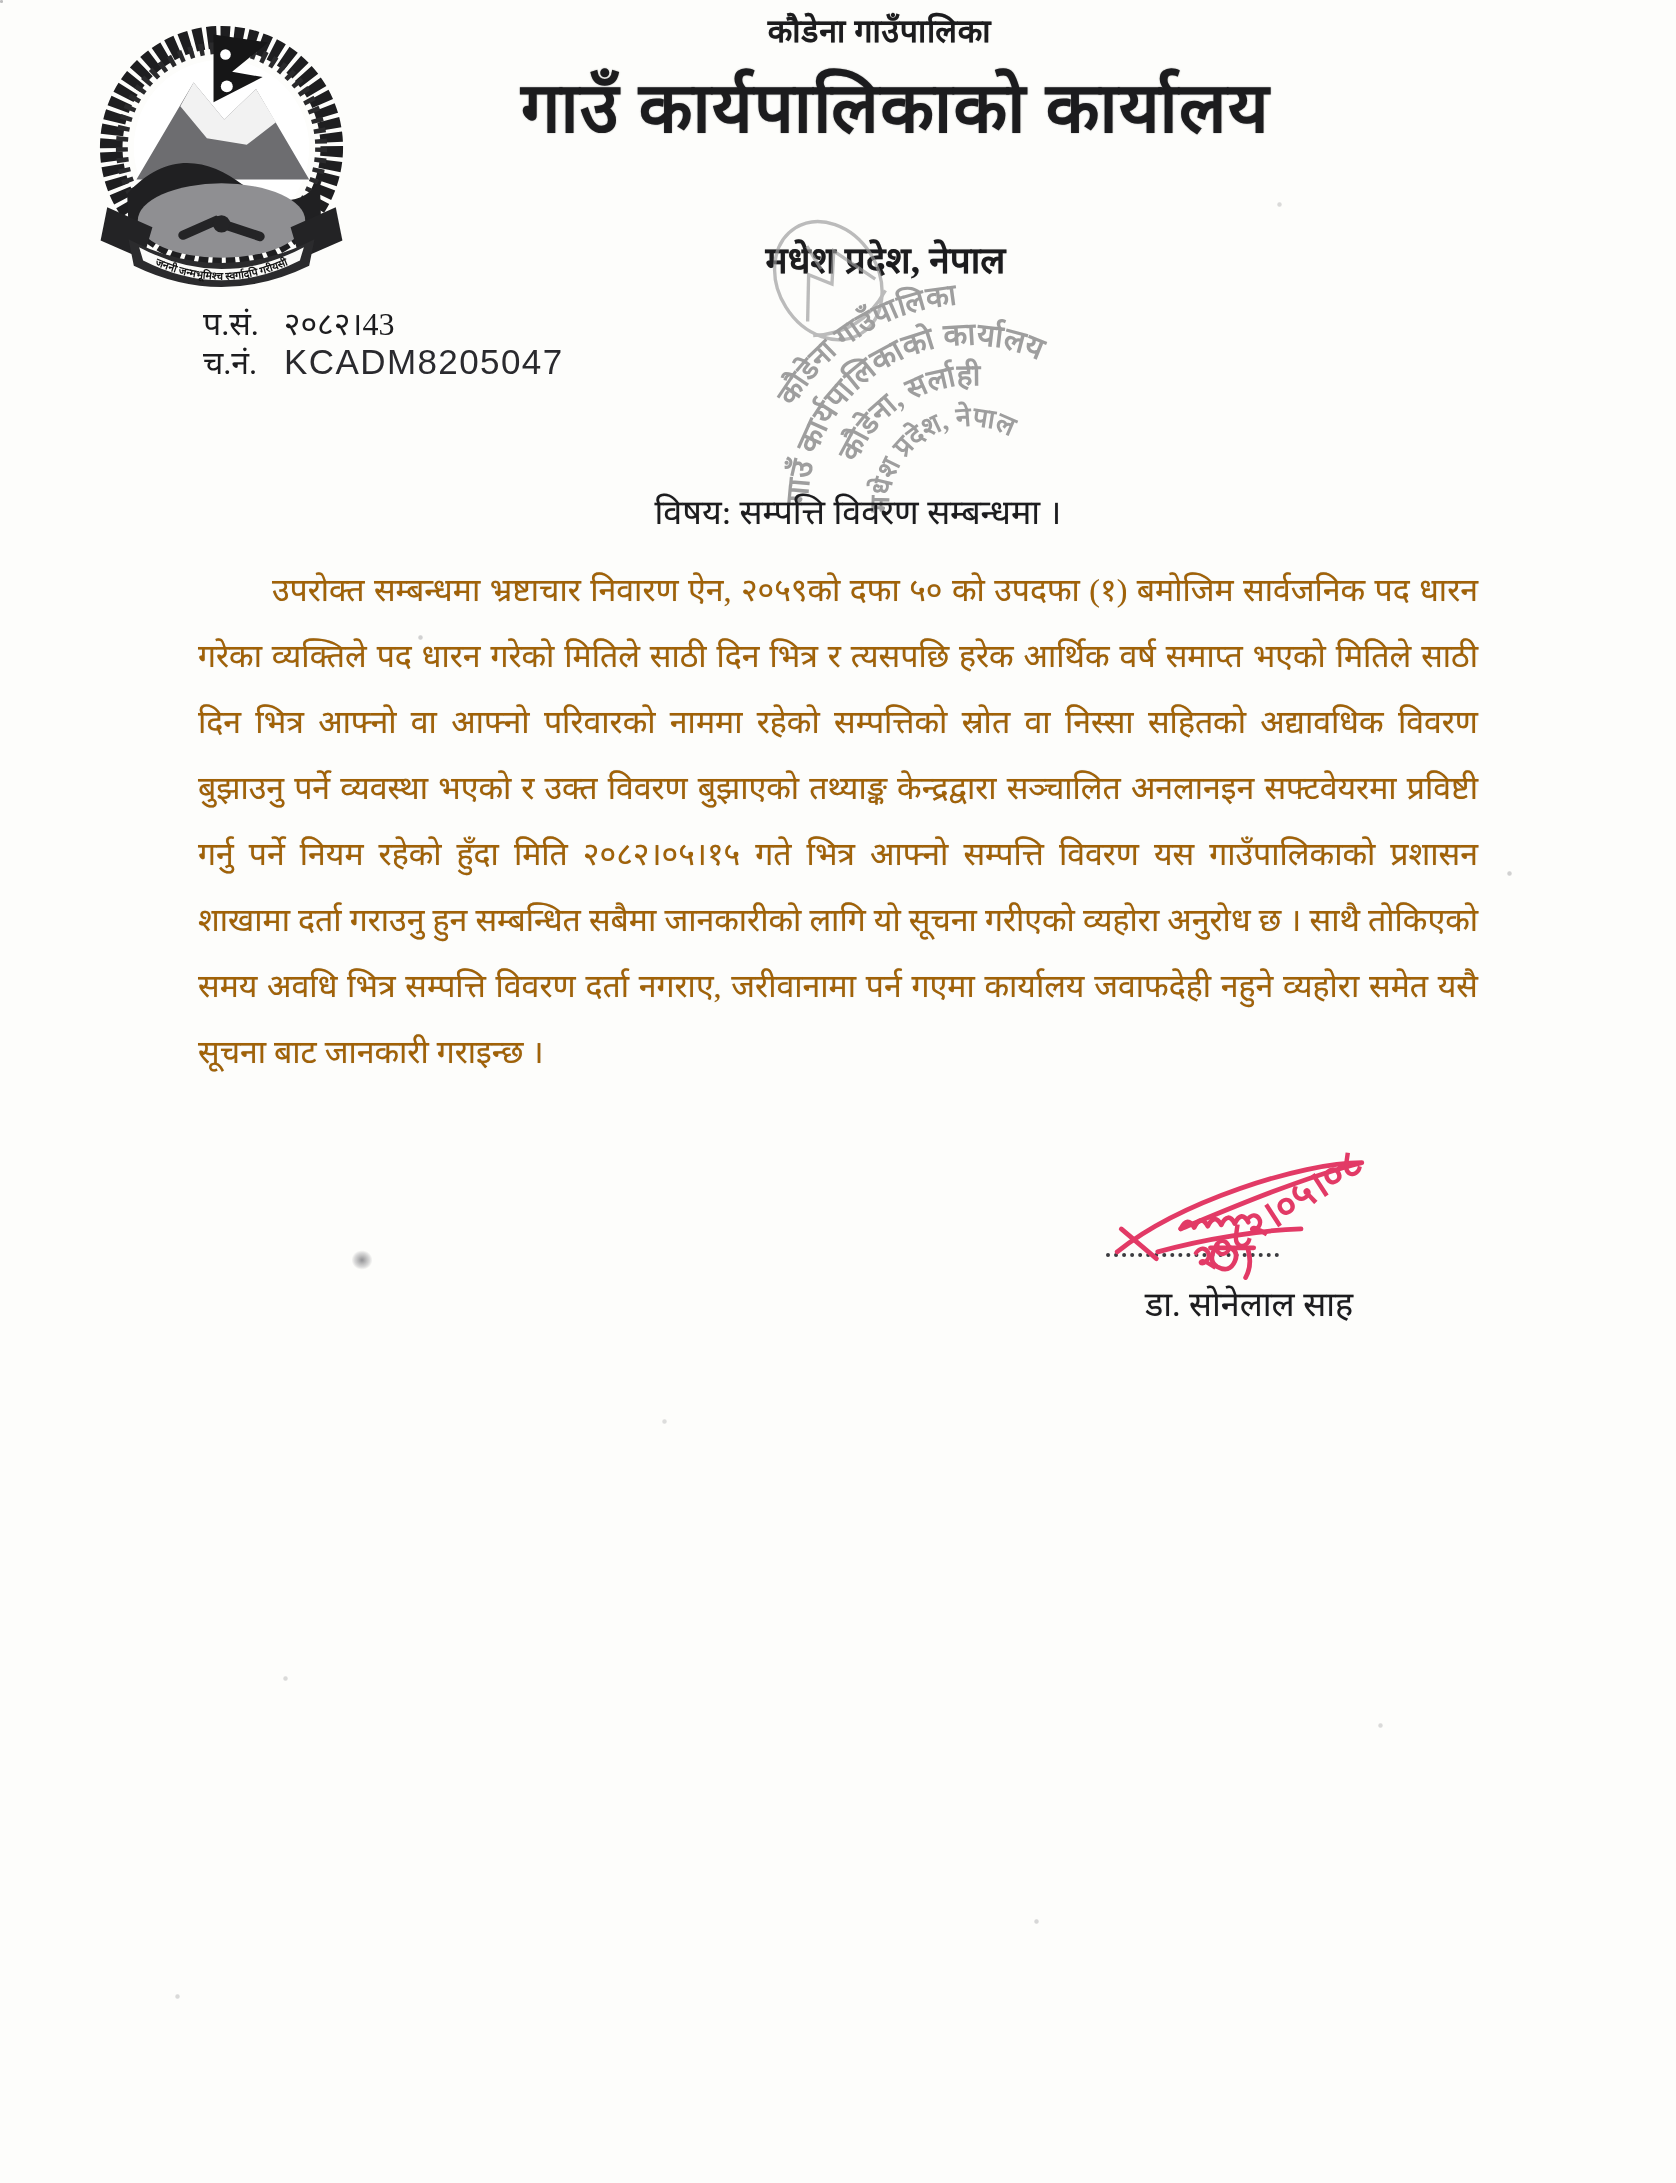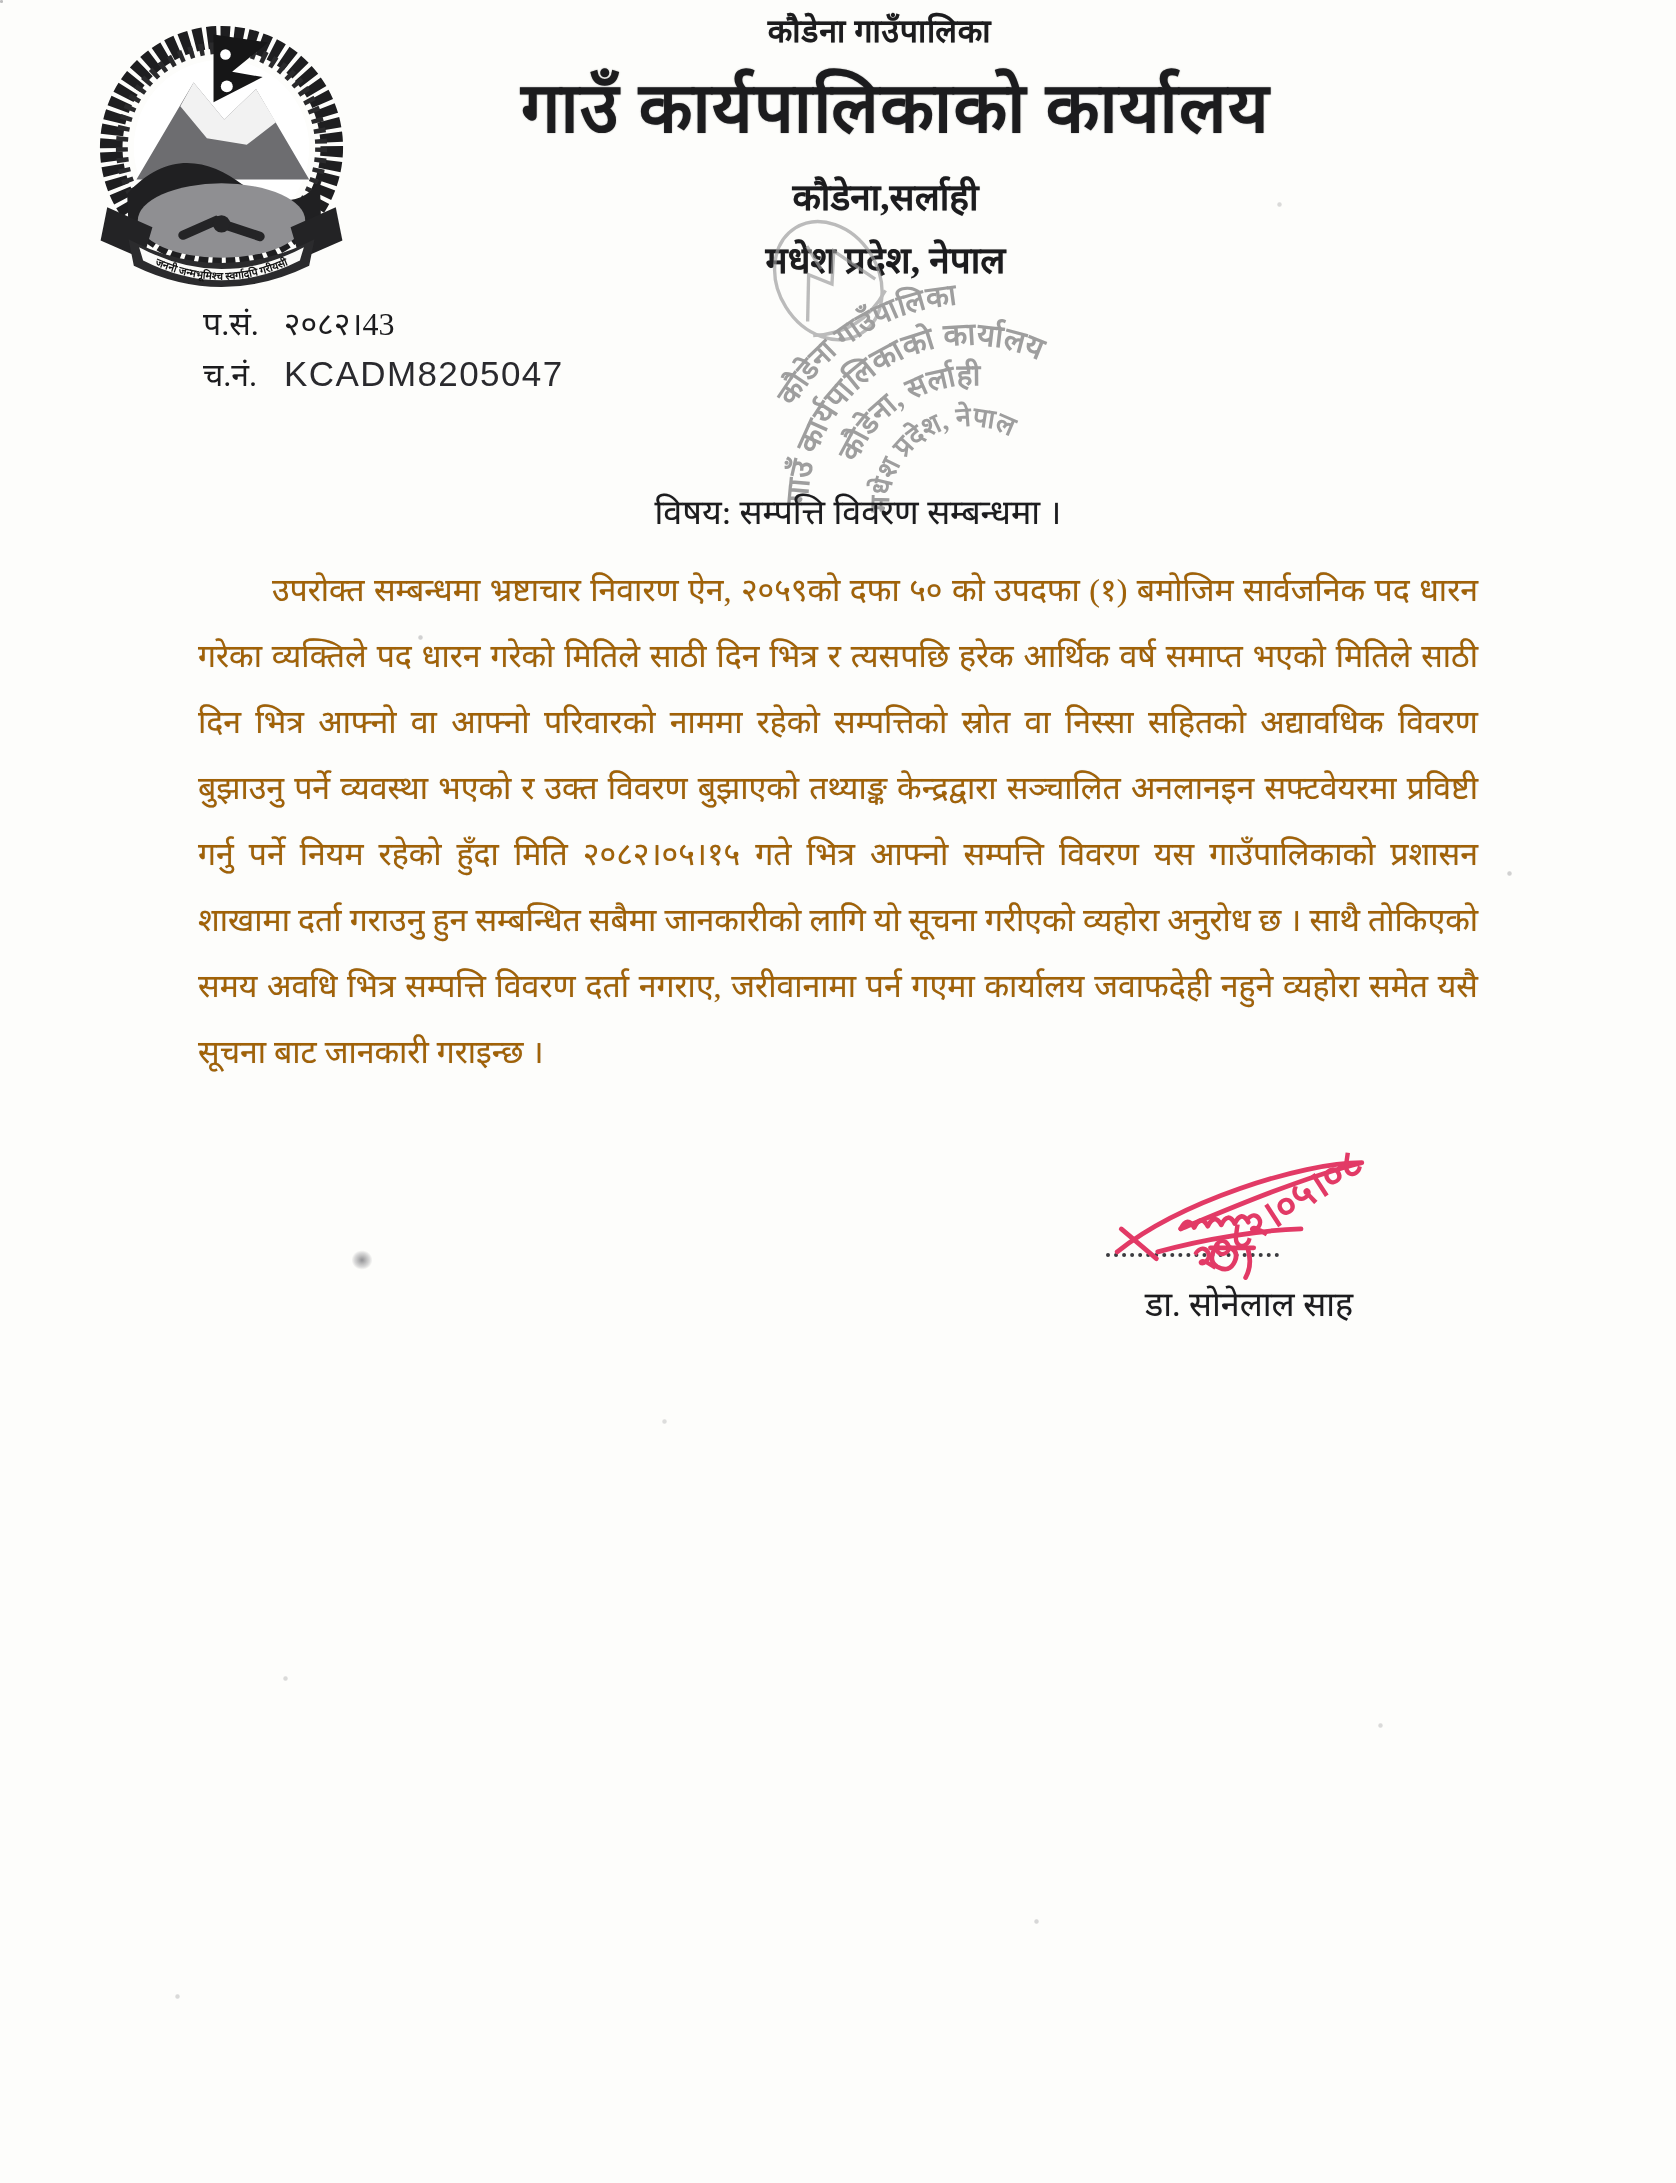--- a/index.html
+++ b/index.html
@@ -20,21 +20,21 @@
   .addr1 { left:412px; top:170px; width:947px; text-align:center;
     font-size:37px; font-weight:700; text-shadow:0 0 0.7px rgba(0,0,0,.4); }
   .addr2 { left:412px; top:233px; width:947px; text-align:center;
     font-size:37px; font-weight:700; text-shadow:0 0 0.7px rgba(0,0,0,.4); }
 
   .emblem-svg { left:87px; top:8px; width:269px; height:279px; }
   .stamp-svg { left:696px; top:145px; width:433px; height:392px; opacity:.82; }
 
   .ref-line { left:203px; top:301px; font-size:32px; }
   .ref-line .lbl { margin-right:25px; }
-  .disp-line { left:203px; top:352px; font-size:32px; }
+  .disp-line { left:203px; top:340px; font-size:32px; }
   .disp-line .lbl { margin-right:27px; }
   .latin { font-family:"Liberation Sans","DejaVu Sans",sans-serif; font-size:35px;
     letter-spacing:1.4px; color:#2a2a2e; }
   .date-line { left:947px; top:404px; width:544px; text-align:right; font-size:33px; }
   .date-line .lbl { margin-right:15px; }
 
   .subject { left:0; top:488px; width:1676px; text-align:center; font-size:34px;
     transform:translateX(20px); text-shadow:0 0 0.7px rgba(0,0,0,.3); }
 
   .body-par { left:198px; top:557px; width:1280px; font-size:32px; line-height:66px;
@@ -89,21 +89,20 @@
     <path d="M60 348 Q200 420 340 348 L332 388 Q200 452 68 388 Z" fill="#2b2b2d"></path>
     <path d="M76 360 Q200 426 324 360 L318 380 Q200 440 82 380 Z" fill="#fbfbf9"></path>
     <path id="mottoPath" d="M86 380 Q200 438 314 380" fill="none"></path>
     <text font-size="16" fill="#141414" font-weight="700">
       <textPath href="#mottoPath" startOffset="50%" text-anchor="middle">जननी जन्मभूमिश्च स्वर्गादपि गरीयसी</textPath>
     </text>
   </svg>
 
   <div class="abs kicker dev">कौडेना गाउँपालिका</div>
   <div class="abs main-title dev">गाउँ कार्यपालिकाको कार्यालय</div>
-  <div class="abs addr1 dev">कौडेना,सर्लाही</div>
   <div class="abs addr2 dev">मधेश प्रदेश, नेपाल</div>
 
   <svg class="abs stamp-svg" viewBox="0 0 640 580" aria-hidden="true">
     <g transform="rotate(-32 320 400)">
       <g stroke="#9a9a9a" stroke-width="5" fill="none" opacity=".8">
         <ellipse cx="320" cy="165" rx="74" ry="92"></ellipse>
         <path d="M262 200 L300 142 L322 172 L350 132 L380 200"></path>
         <path d="M320 105 L320 145"></path>
         <path d="M258 222 Q320 258 384 222"></path>
       </g>

